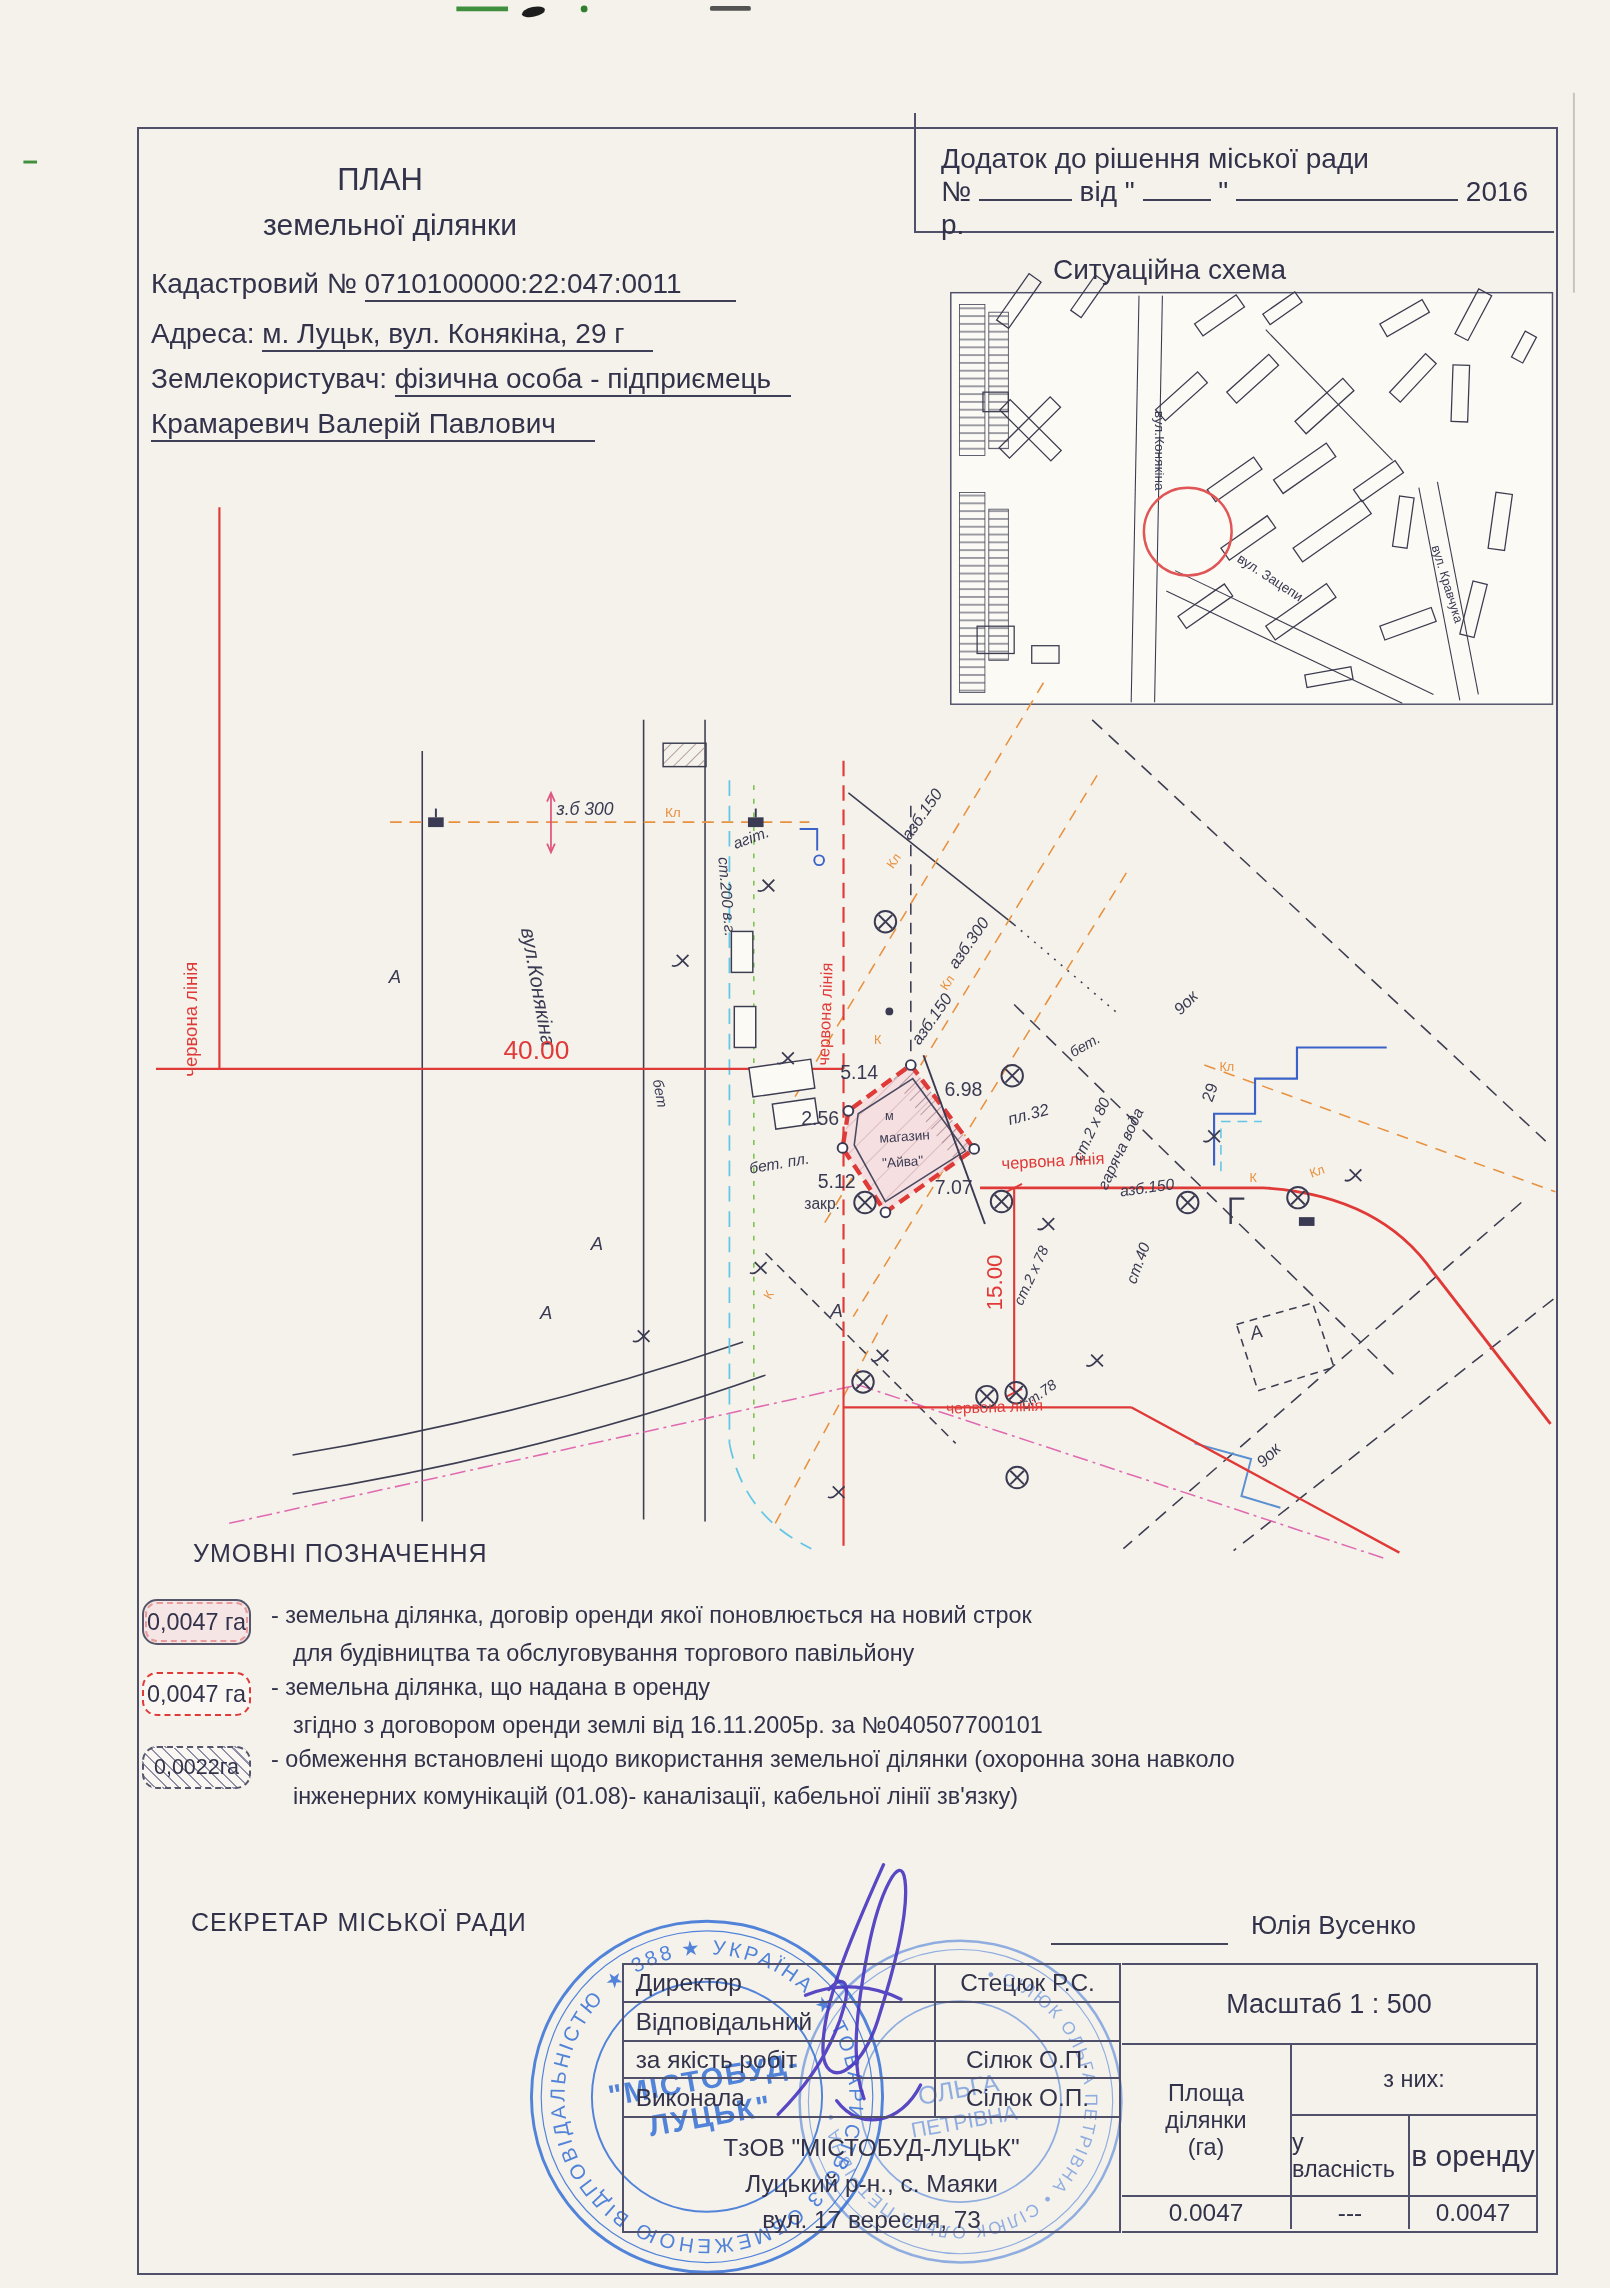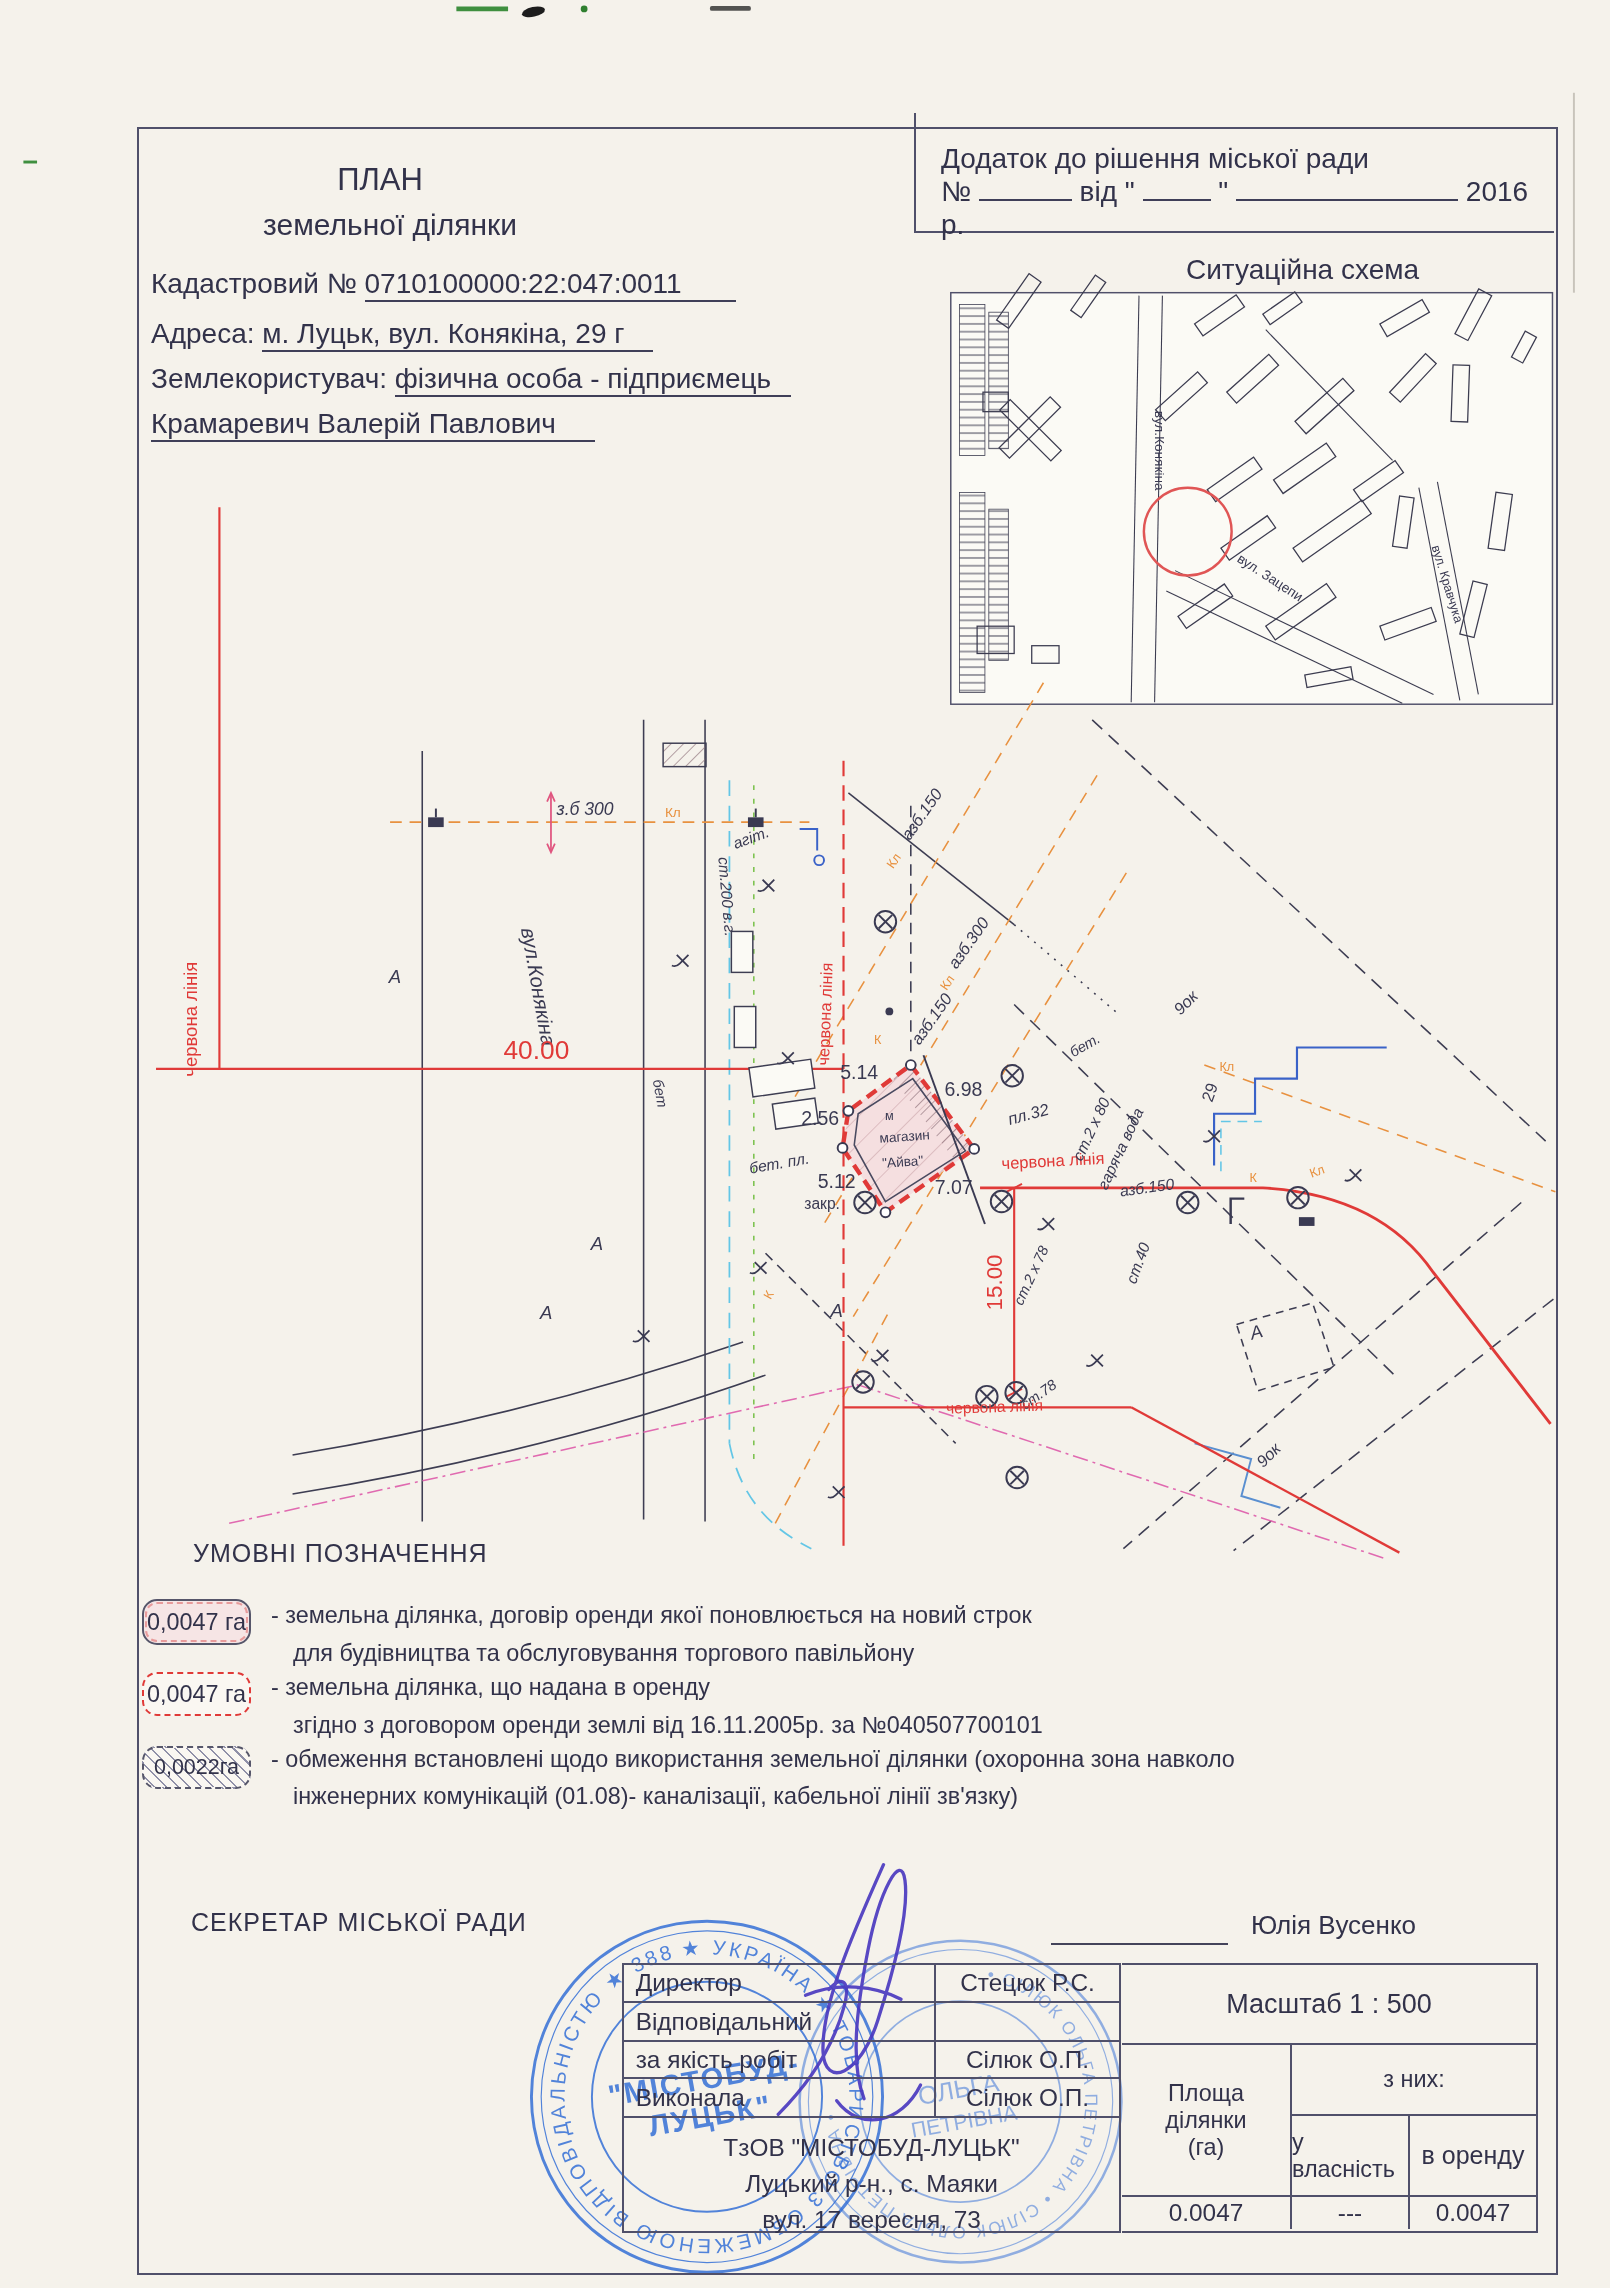--- a/index.html
+++ b/index.html
@@ -11,21 +11,21 @@
   svg{position:absolute;left:0;top:0;}
   svg text{font-family:"Liberation Sans",sans-serif;}
   .hdr-title{left:146px;top:162px;width:468px;text-align:center;font-size:31px;}
   .hdr-title2{left:146px;top:208px;width:488px;text-align:center;font-size:30px;}
   .fline{font-size:28px;white-space:nowrap;}
   .u{border-bottom:2px solid #3f3f58;padding-bottom:1px;}
   .annex{left:914px;top:113px;width:640px;height:120px;border-left:2px solid #50506a;
          border-bottom:2px solid #50506a;padding:29px 0 0 25px;box-sizing:border-box;
          font-size:28px;line-height:33px;}
   .blank{display:inline-block;border-bottom:2px solid #3f3f58;height:23.4px;vertical-align:baseline;}
-  .sit-title{left:1053px;top:254px;width:499px;text-align:center;font-size:28px;}
+  .sit-title{left:1053px;top:254px;width:499px;font-size:28px;}
   .leg-title{left:193px;top:1539px;font-size:25px;letter-spacing:1px;}
   .swatch{position:absolute;left:142px;width:109px;display:flex;align-items:center;
           justify-content:center;font-size:23.4px;box-sizing:border-box;color:#32324a;border-radius:15px;}
   .sw1{top:1599px;height:46px;border:2px solid #56566a;outline:2px dashed #e89b9b;
        outline-offset:-5.9px;background:#f6e5e5;}
   .sw2{top:1672px;height:44px;border:2.9px dashed #e03a38;background:#faf7f2;}
   .sw3{top:1746px;height:43px;border:2px dashed #56566a;font-size:21.5px;
        background:repeating-linear-gradient(45deg,rgba(0,0,0,0) 0 6.8px,#9090a8 6.8px 8.3px),#faf7f2;}
   .ldesc{position:absolute;font-size:23.4px;white-space:nowrap;}
   .secr{left:191px;top:1908px;font-size:25px;letter-spacing:1px;}
@@ -42,21 +42,21 @@
             justify-content:center;font-size:27px;box-sizing:border-box;}
   .tr-mid{display:flex;height:152px;border-bottom:2px solid #50506a;box-sizing:border-box;}
   .tr-area{flex:0 0 170px;border-right:2px solid #50506a;display:flex;align-items:center;
            justify-content:center;text-align:center;font-size:23.4px;white-space:pre-line;box-sizing:border-box;}
   .tr-right{flex:1;display:flex;flex-direction:column;}
   .tr-ofthem{height:71px;border-bottom:2px solid #50506a;display:flex;align-items:center;
              justify-content:center;font-size:23.4px;box-sizing:border-box;}
   .tr-subs{flex:1;display:flex;}
   .tr-own{flex:0 0 118px;border-right:2px solid #50506a;display:flex;align-items:center;
           justify-content:center;font-size:23.4px;box-sizing:border-box;}
-  .tr-rent{flex:1;display:flex;align-items:center;justify-content:center;font-size:25px;}
+  .tr-rent{flex:1;display:flex;align-items:center;justify-content:center;font-size:30px;}
   .tr-vals{display:flex;height:32px;}
   .tr-v1{flex:0 0 170px;border-right:2px solid #50506a;box-sizing:border-box;}
   .tr-v2{flex:0 0 118px;border-right:2px solid #50506a;box-sizing:border-box;}
   .tr-v3{flex:1;}
   .tr-vals div{display:flex;align-items:center;justify-content:center;font-size:24.4px;}
 </style>
 </head>
 <body>
 
 <div class="page">

